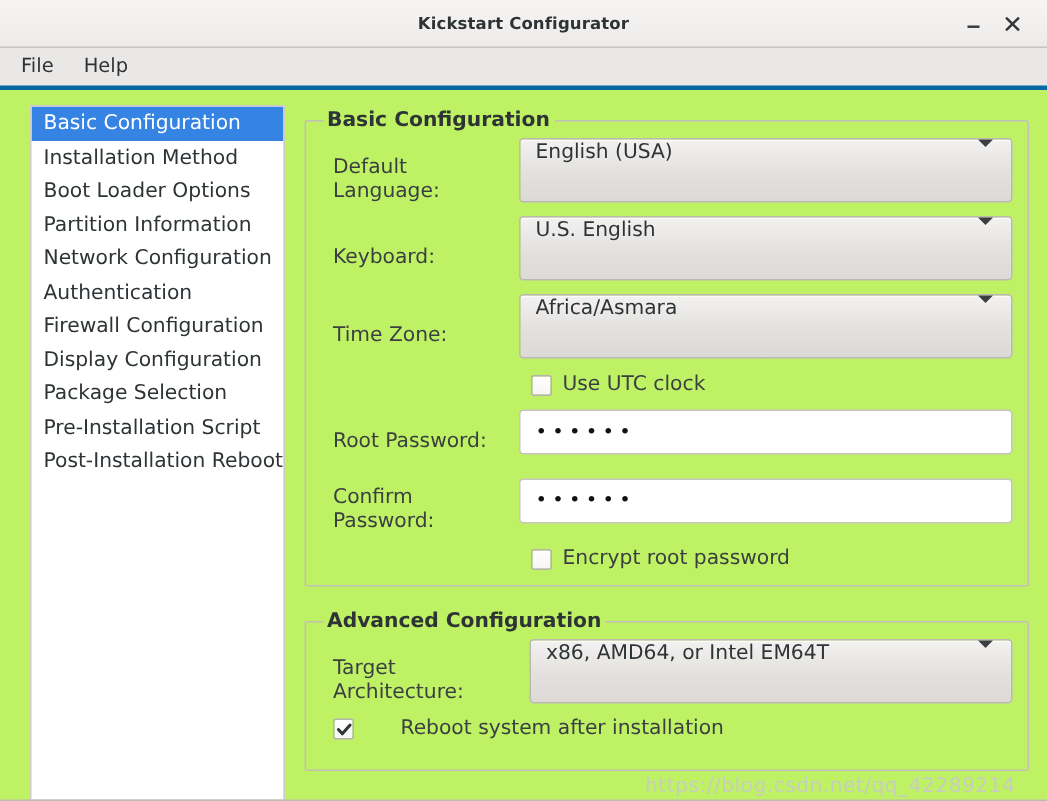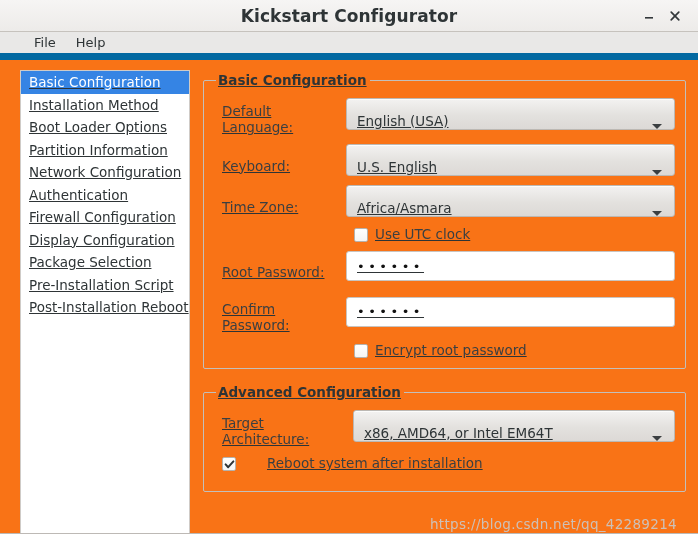--- a/index.html
+++ b/index.html
@@ -33,21 +33,21 @@
     border-bottom: 1px solid #c6c2bd;
     display: flex;
     align-items: center;
     position: relative;
     box-sizing: border-box;
   }
   .titlebar .title {
     position: absolute;
     left: 0; right: 0;
     text-align: center;
-    font-size: 17px;
+    font-size: 11px;
     font-weight: bold;
     color: #2e3436;
     letter-spacing: 0.1px;
   }
   .titlebar .winbtns {
     margin-left: auto;
     display: flex;
     align-items: center;
     padding-right: 10px;
     z-index: 2;
@@ -62,42 +62,41 @@
     color: #33383b;
     cursor: default;
   }
   .winbtn.min svg, .winbtn.close svg { display:block; }
 
   
   .menubar {
     height: 28px;
     min-height: 28px;
     background: #e9e8e7;
-    border-bottom: 7px solid #0369a1;
-    display: flex;
-    align-items: center;
-    padding-left: 24px;
+    border-bottom: 3px solid #0369a1;
+    display: flex;
+    align-items: center;
+    padding-left: 4px;
     box-sizing: border-box;
   }
   .menu-item {
     padding: 3px 10px;
     font-size: 13px;
     color: #2e3436;
     cursor: default;
   }
 
   
   .content {
     flex: 1;
     display: flex;
     position: relative;
-    background: #f97316;
+    background: #bef264;
     padding: 10px 8px 4px 20px;
     box-sizing: border-box;
-    text-decoration: underline;
   }
 
   
   .sidebar {
     width: 169px;
     min-width: 169px;
     background: #ffffff;
     border: 1px solid #cfcbc7;
     border-right: none;
     box-sizing: border-box;
@@ -166,26 +165,26 @@
     font-size: 13.5px;
     color: #3b3f41;
     padding-left: 8px;
     box-sizing: border-box;
     margin-top: 11px;
   }
   .lbl.arch { width: 139px; min-width: 139px; }
 
   .combo {
     flex: 1;
-    height: 32px;
+    height: 43px;
     background: linear-gradient(to bottom, #f3f2f1 0%, #e3e1de 55%, #dcd9d6 100%);
     border: 1px solid #bcb8b3;
     border-radius: 3px;
     display: flex;
-    align-items: flex-end;
+    align-items: flex-start;
     padding: 0 8px 0 10px;
     font-size: 13.5px;
     color: #2e3436;
     box-sizing: border-box;
     position: relative;
     cursor: default;
     box-shadow: inset 0 1px 0 rgba(255,255,255,0.75);
   }
   .combo .cval { flex: 1; white-space: nowrap; overflow: hidden; }
   .caret {

